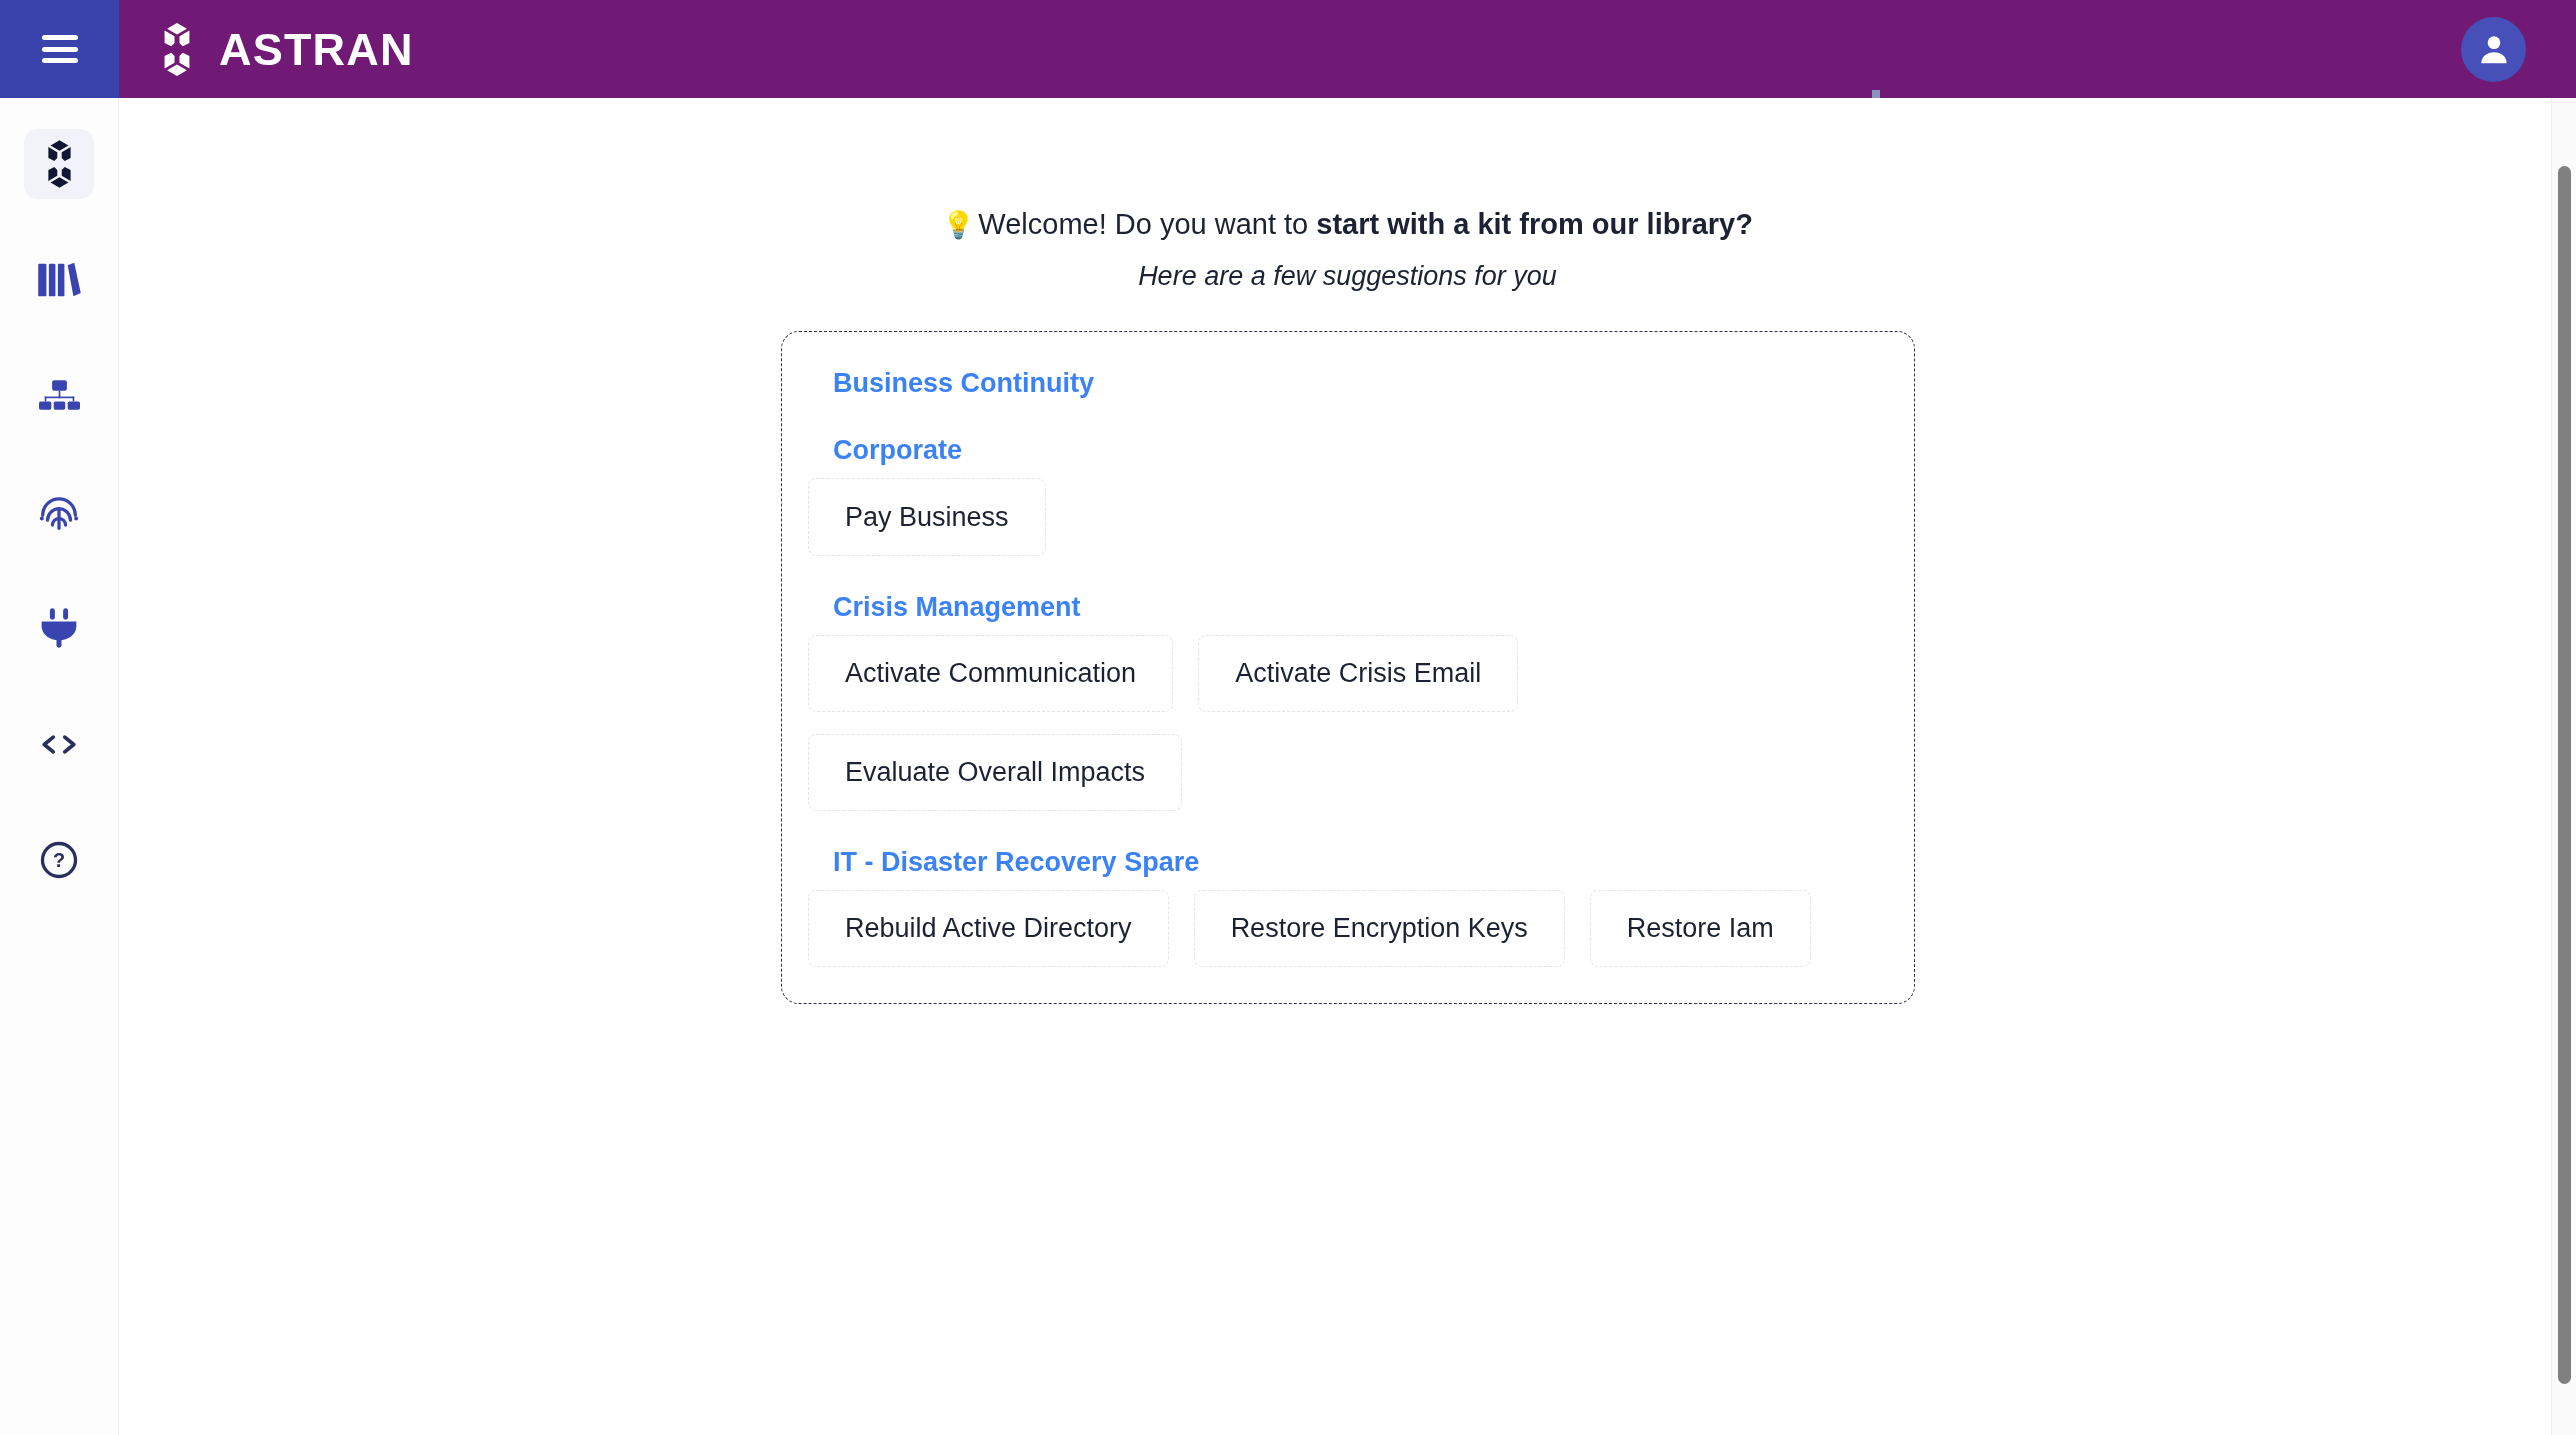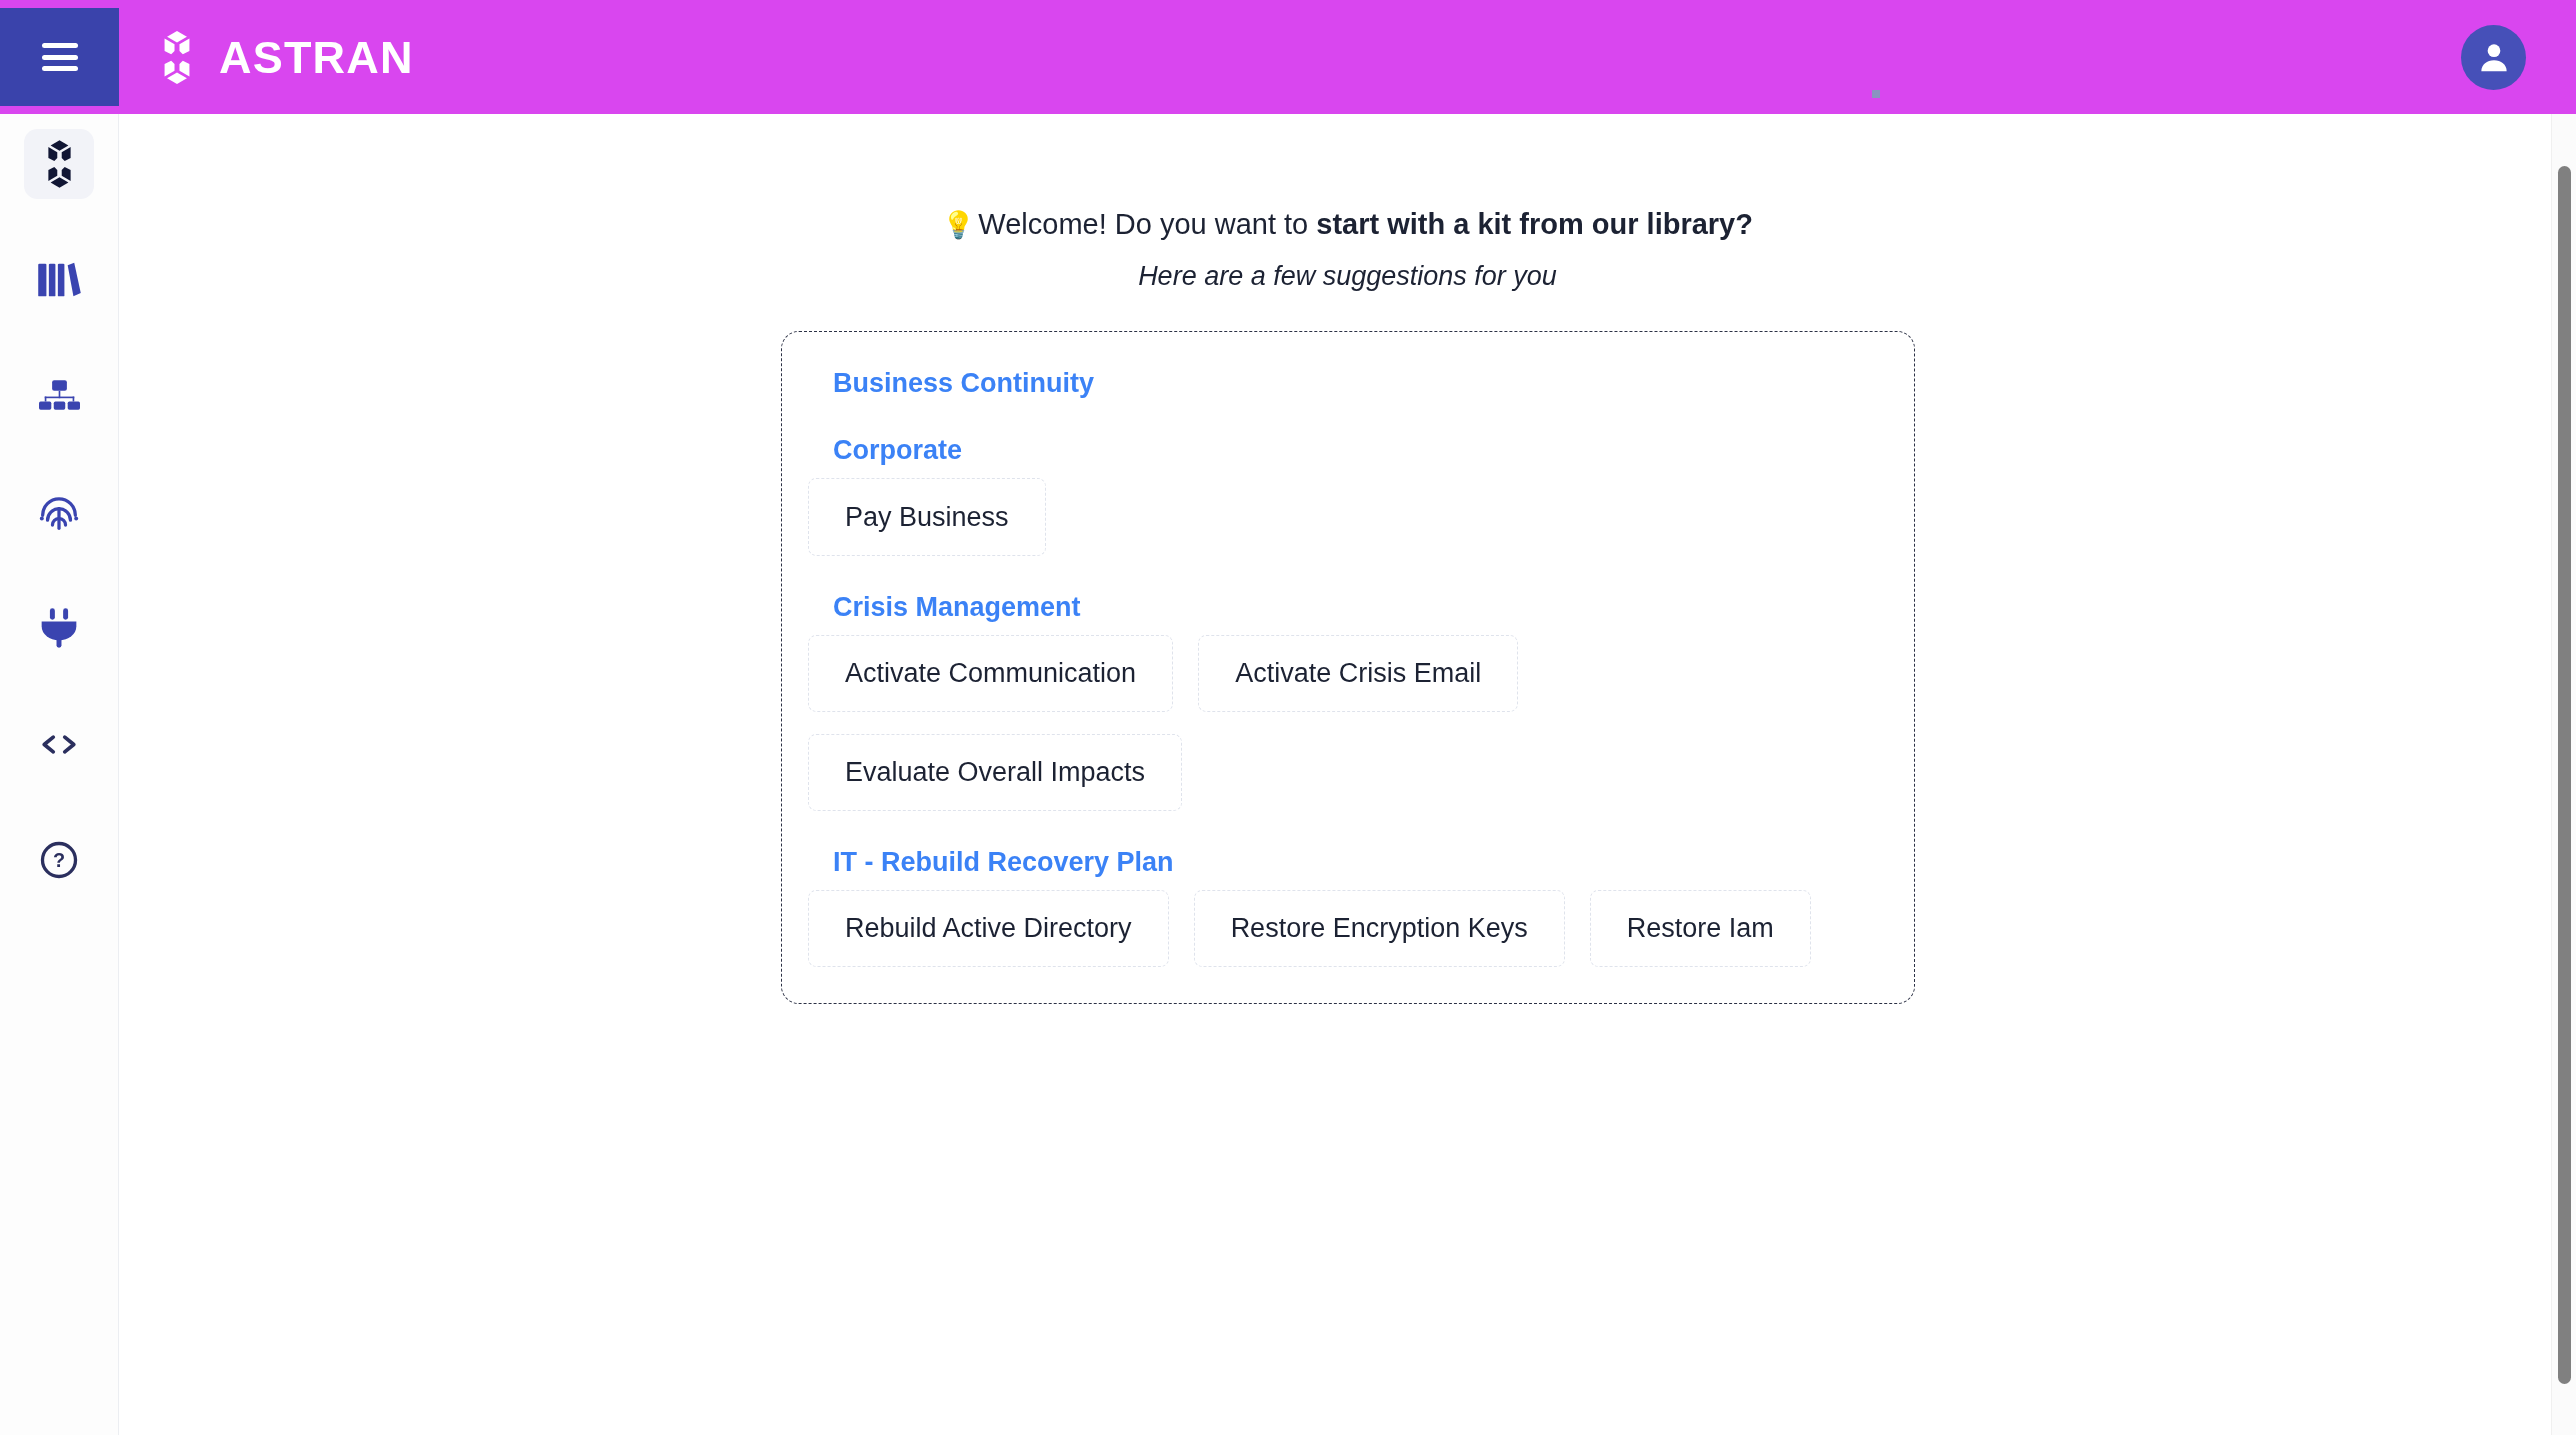--- a/index.html
+++ b/index.html
@@ -17,22 +17,22 @@
     width: 2576px;
     height: 1436px;
     background: #ffffff;
   }
 
   
   .topbar {
     position: absolute;
     top: 0; left: 0;
     width: 2576px;
-    height: 114px;
-    background: #d946ef;
+    height: 98px;
+    background: #701a75;
     display: flex;
     align-items: center;
     z-index: 20;
   }
 
   .topbar-left {
     width: 119px;
     height: 98px;
     background: #3a43ab;
     display: flex;
@@ -397,21 +397,21 @@
         <div class="sug-group">
           <div class="sug-title">Crisis Management</div>
           <div class="chip-row">
             <div class="chip">Activate Communication</div>
             <div class="chip">Activate Crisis Email</div>
             <div class="chip">Evaluate Overall Impacts</div>
           </div>
         </div>
 
         <div class="sug-group">
-          <div class="sug-title">IT - Rebuild Recovery Plan</div>
+          <div class="sug-title">IT - Disaster Recovery Spare</div>
           <div class="chip-row">
             <div class="chip">Rebuild Active Directory</div>
             <div class="chip">Restore Encryption Keys</div>
             <div class="chip">Restore Iam</div>
           </div>
         </div>
 
       </div>
     </div>
   </div>

